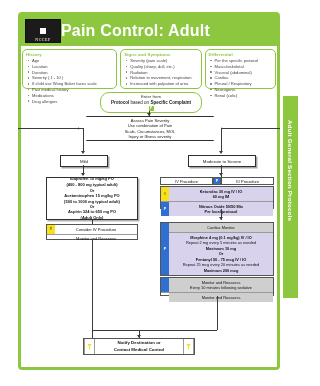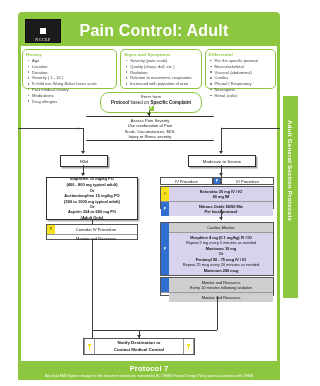--- a/index.html
+++ b/index.html
@@ -24,21 +24,21 @@
   }
   .logo{
     width:36px;height:24px;margin-left:4px;background:#1b1b1b;
     display:flex;align-items:flex-end;justify-content:center;flex:none;
     border:1px solid #111;box-sizing:border-box;
   }
   .logo .sq{width:6px;height:6px;background:#fff;margin-bottom:8px;}
   .logo .lt{position:absolute;font-size:4px;color:#fff;letter-spacing:.5px;
     margin-top:13px;font-family:"Liberation Serif",serif;}
   .title{
-    flex:1;text-align:center;color:#fff;font-size:16px;font-weight:bold;
+    flex:1;text-align:left;color:#fff;font-size:16px;font-weight:bold;
     letter-spacing:.2px;margin-right:30px;
   }
 
   
   .sidetab{
     position:absolute;right:0px;top:96px;width:15px;height:202px;background:#8dc63f;
   }
   .sidetab span{
     display:block;white-space:nowrap;color:#fff;font-size:6.2px;font-weight:bold;
     transform:rotate(90deg);transform-origin:left top;
@@ -391,18 +391,14 @@
     </div>
     <div class="nbody">
       <div class="t">Notify Destination or</div>
       <div class="t">Contact Medical Control</div>
     </div>
     <div class="ytag">
       <div class="ymark"></div>
     </div>
   </div>
 
-  <div class="footer">
-    <div class="pt">Protocol 7</div>
-    <div class="sub">Any local EMS System changes to this document need to be reviewed by NC OEMS Protocol Design Policy and in accordance with OEMS</div>
-  </div>
 
 </div>
 
 </body></html>

